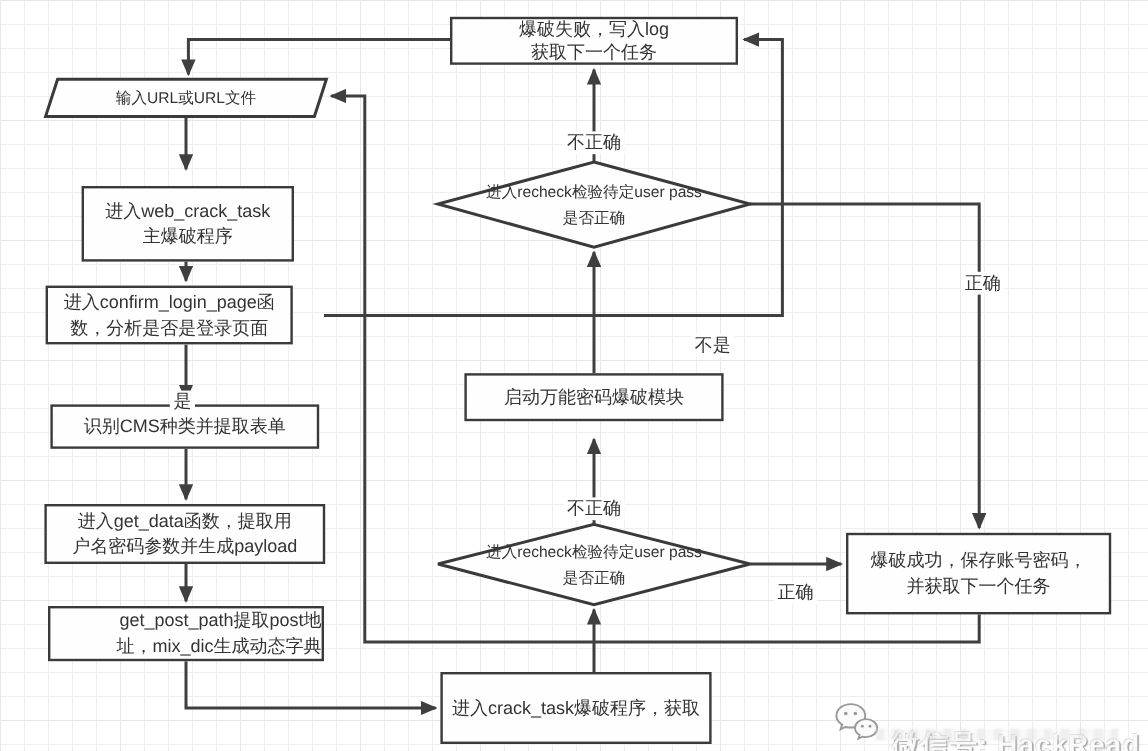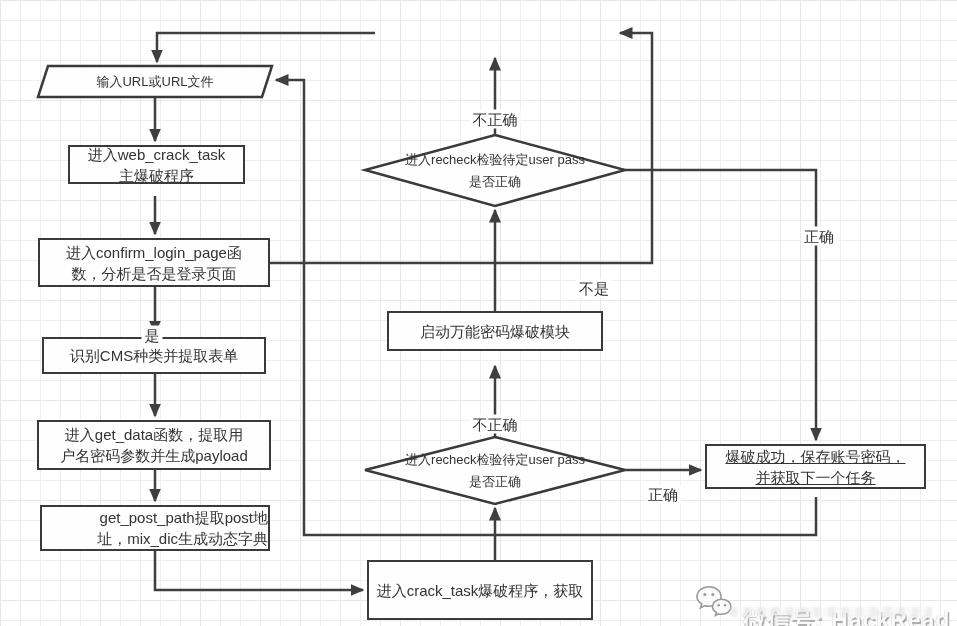--- a/index.html
+++ b/index.html
@@ -80,27 +80,31 @@
     <path class="edge" d="M625,170 L816,170 L816,440" marker-end="url(#arr)"></path>
     <path class="edge" d="M270,263 L652,263 L652,33 L620,33" marker-end="url(#arr)"></path>
     <path class="edge" d="M625,470 L701,470" marker-end="url(#arr)"></path>
     <path class="edge" d="M816,497 L816,535 L304,535 L304,80 L276,80" marker-end="url(#arr)"></path>
 
     <polygon class="shape" points="48,66 272,66 262,97 38,97"></polygon>
     <polygon class="shape" points="495,135 625,170 495,206 365,170"></polygon>
     <polygon class="shape" points="495,437 625,470 495,504 365,470"></polygon>
   </svg>
 
+  <div class="node" style="left:375px;top:14px;width:240px;height:40px;line-height:19px;">
+    <div>爆破失败，写入log</div>
+    <div>获取下一个任务</div>
+  </div>
 
-  <div class="node" style="left:68px;top:145px;width:177px;height:39px;">
+  <div class="node" style="left:68px;top:155px;width:177px;height:63px;">
     <div>进入web_crack_task</div>
     <div>主爆破程序</div>
   </div>
 
-  <div class="node" style="left:38px;top:238px;width:232px;height:49px;">
+  <div class="node" style="left:38px;top:238px;width:206px;height:49px;">
     <div>进入confirm_login_page函</div>
     <div>数，分析是否是登录页面</div>
   </div>
 
   <div class="node" style="left:42px;top:337px;width:224px;height:37px;">
     <div>识别CMS种类并提取表单</div>
   </div>
 
   <div class="node" style="left:37px;top:420px;width:234px;height:50px;">
     <div>进入get_data函数，提取用</div>
@@ -113,21 +117,21 @@
   </div>
 
   <div class="node" style="left:367px;top:560px;width:226px;height:60px;justify-content:center;">
     <div>进入crack_task爆破程序，获取</div>
   </div>
 
   <div class="node" style="left:387px;top:311px;width:216px;height:40px;">
     <div>启动万能密码爆破模块</div>
   </div>
 
-  <div class="node" style="left:705px;top:444px;width:221px;height:45px;text-decoration:underline;">
+  <div class="node" style="left:705px;top:444px;width:221px;height:68px;">
     <div>爆破成功，保存账号密码，</div>
     <div>并获取下一个任务</div>
   </div>
 
   <div class="shape-text" style="left:38px;top:66px;width:234px;height:31px;">
     <div>输入URL或URL文件</div>
   </div>
 
   <div class="shape-text" style="left:365px;top:139px;width:260px;height:64px;line-height:22px;">
     <div>进入recheck检验待定user pass</div>

